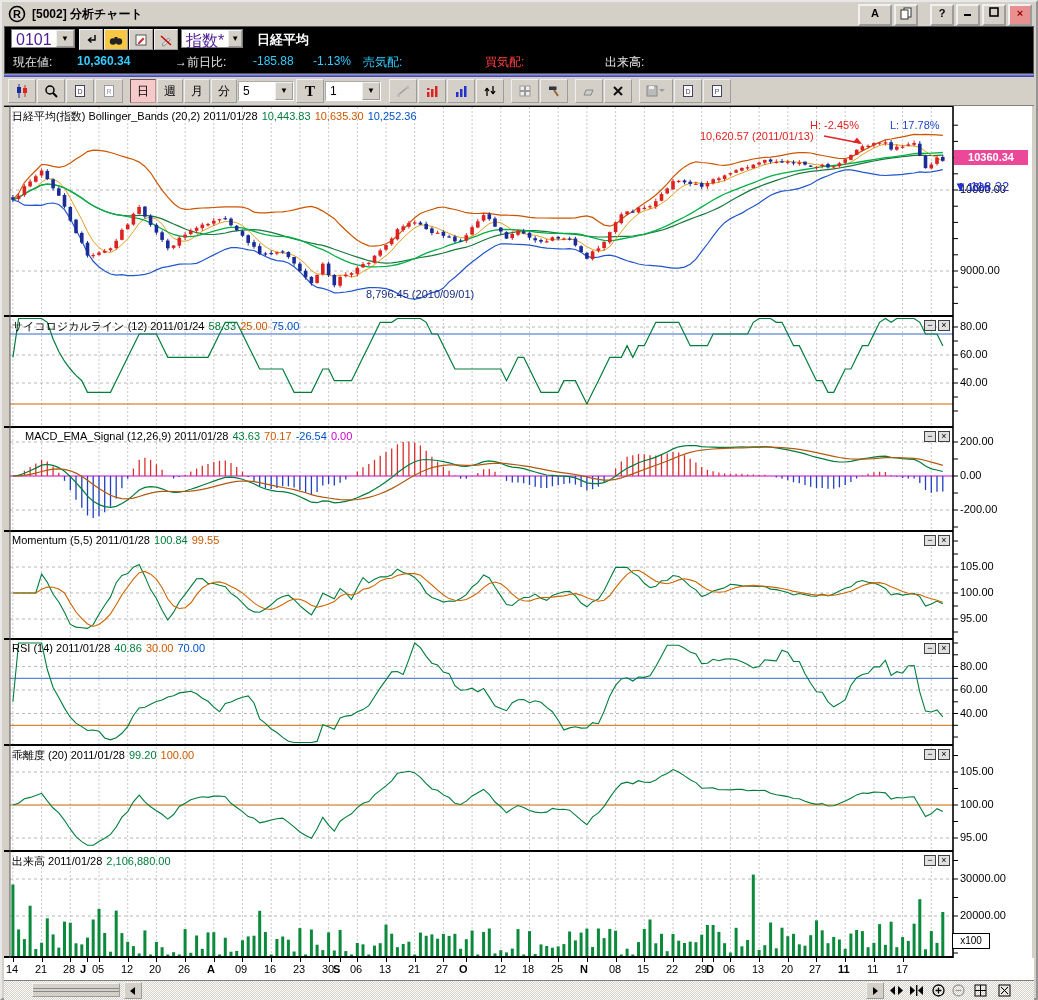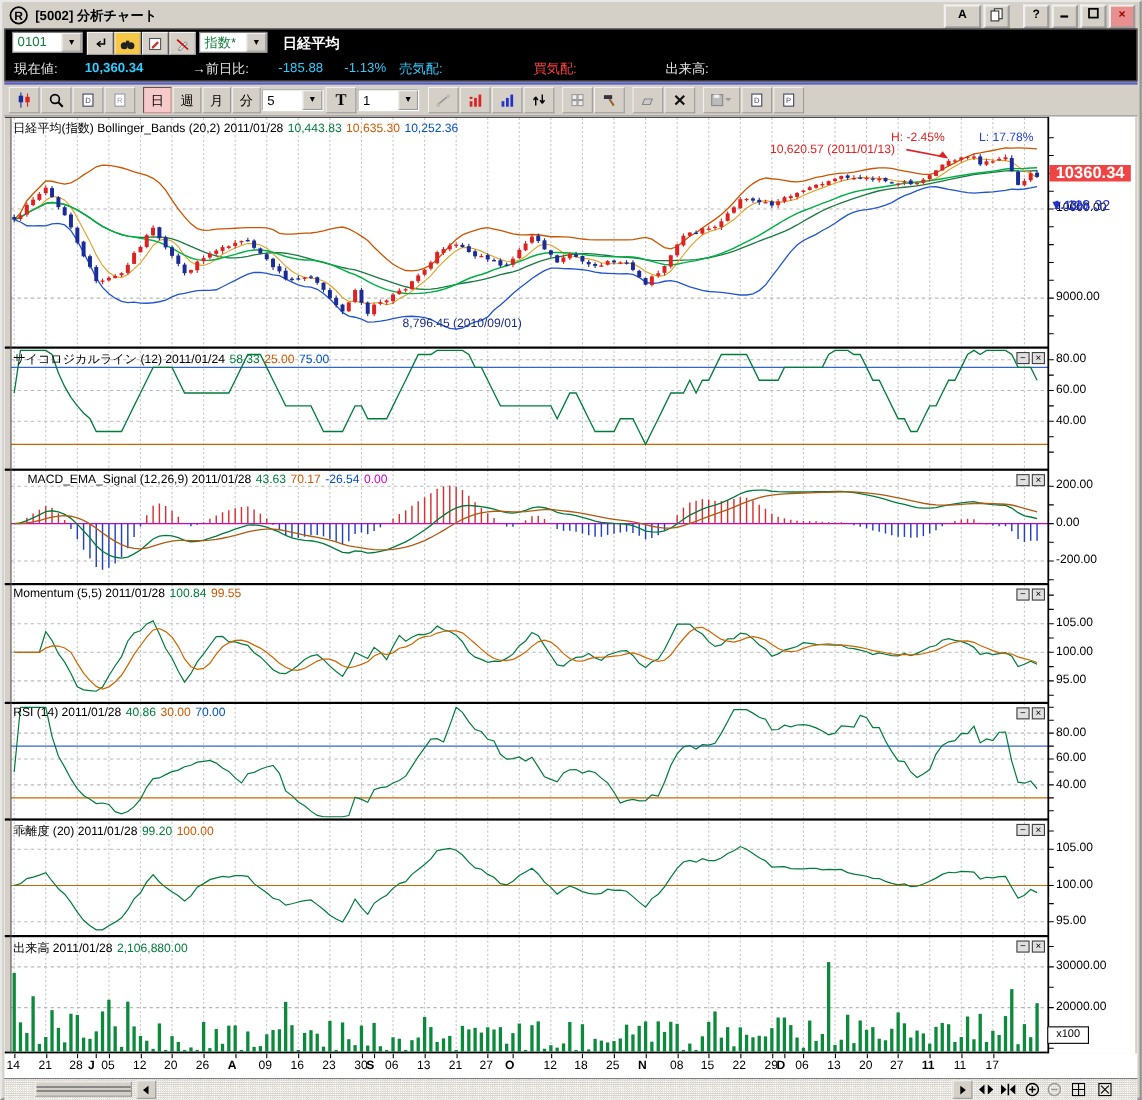--- a/index.html
+++ b/index.html
@@ -10,21 +10,21 @@
   .tbar .title{font-size:12px;font-weight:bold;color:#000;margin-left:6px;}
   .tbtns{position:absolute;right:2px;top:2px;display:flex;gap:2px;align-items:center;}
   .tbtn{width:20px;height:18px;background:#d4d0c8;border:2px outset #f0f0f0;font-size:11px;font-weight:bold;text-align:center;line-height:14px;color:#000;}
   .tbtn.wide{width:30px;}
   .tbtn.close{background:#e89090;color:#900;}
   .tgap{width:8px;}
   
   .bbar{background:#000;border:1px solid #555;position:relative;height:46px;}
   .brow{position:relative;height:23px;}
   .combo{position:absolute;display:flex;height:19px;top:2px;background:#fff;border:1px solid #808080;box-sizing:border-box;}
-  .combo .cval{font-size:12px;padding:1px 4px 0 4px;color:#15803d;white-space:nowrap;}
+  .combo .cval{font-size:16px;padding:1px 4px 0 4px;color:#4c1d95;white-space:nowrap;}
   .combo .carr{width:16px;background:#d4d0c8;border:1px outset #f0f0f0;font-size:8px;line-height:15px;text-align:center;color:#000;margin-left:auto;}
   .ibtn{position:absolute;top:2px;width:22px;height:19px;background:#d4d0c8;border:1px outset #f0f0f0;display:flex;align-items:center;justify-content:center;}
   .ibtn.gold{background:#f7c846;}
   .blabel{position:absolute;color:#fff;font-size:13px;font-weight:bold;top:4px;}
   .slabel{position:absolute;font-size:12px;top:4px;white-space:nowrap;}
   .wht{color:#e8e8e8;} .cyan{color:#33ccff;font-weight:bold;} .cyan2{color:#33ccff;} .red{color:#ff4040;}
   .bluesep{height:3px;background:linear-gradient(#9aa0e8,#3338a8);}
   
   .ctb{height:28px;background:#d4d0c8;display:flex;align-items:center;padding-left:4px;border-bottom:1px solid #808080;}
   .cbtn{width:26px;height:22px;background:#d4d0c8;border:1px outset #f0f0f0;display:flex;align-items:center;justify-content:center;margin-right:1px;flex:none;}
@@ -36,21 +36,21 @@
   .ccombo .carr{width:16px;background:#d4d0c8;border:1px outset #f0f0f0;font-size:8px;line-height:16px;text-align:center;margin-left:auto;}
   .tlet{font-family:"Liberation Serif",serif;font-weight:bold;font-size:15px;}
   
   .chart-wrap{position:relative;width:1030px;height:852px;background:#fff;overflow:hidden;}
   #chart-overlay{position:absolute;left:0;top:0;width:100%;height:100%;}
   .phead{position:absolute;font-size:11px;white-space:nowrap;}
   .phead span{margin-right:1px;}
   .axlbl{position:absolute;font-size:11px;color:#000;white-space:nowrap;}
   .pbtn{position:absolute;width:12px;height:11px;border:1px solid #404040;background:#e0e0e0;font-size:9px;line-height:9px;text-align:center;color:#000;box-sizing:border-box;}
   .ann{position:absolute;font-size:11px;white-space:nowrap;}
-  .pricebox{position:absolute;left:950px;top:44px;width:74px;height:15px;background:#ef4444;color:#fff;font-size:15px;font-weight:bold;text-align:center;line-height:15px;}
+  .pricebox{position:absolute;left:950px;top:44px;width:74px;height:15px;background:#ec4899;color:#fff;font-size:11px;font-weight:bold;text-align:center;line-height:15px;}
   .pdelta{position:absolute;left:950px;top:73px;color:#2233cc;font-size:13px;font-weight:normal;}
   .ppct{position:absolute;left:954px;top:75px;color:#2233cc;font-size:11px;font-weight:bold;}
   .x100{position:absolute;left:948px;top:827px;width:36px;height:14px;border:1px solid #000;background:#fff;font-size:10px;text-align:center;line-height:14px;}
   
   .xaxis{position:relative;width:1030px;height:22px;background:#fff;}
   .xlbl{position:absolute;top:5px;font-size:11px;color:#000;}
   .xlbl.bold{font-weight:bold;}
   .xtick{position:absolute;top:0;width:1px;height:4px;background:#000;}
   
   .sbar{position:relative;width:1030px;height:19px;background:repeating-conic-gradient(#ffffff 0 25%,#d4d0c8 0 50%) 0 0/2px 2px;border-top:1px solid #808080;}

